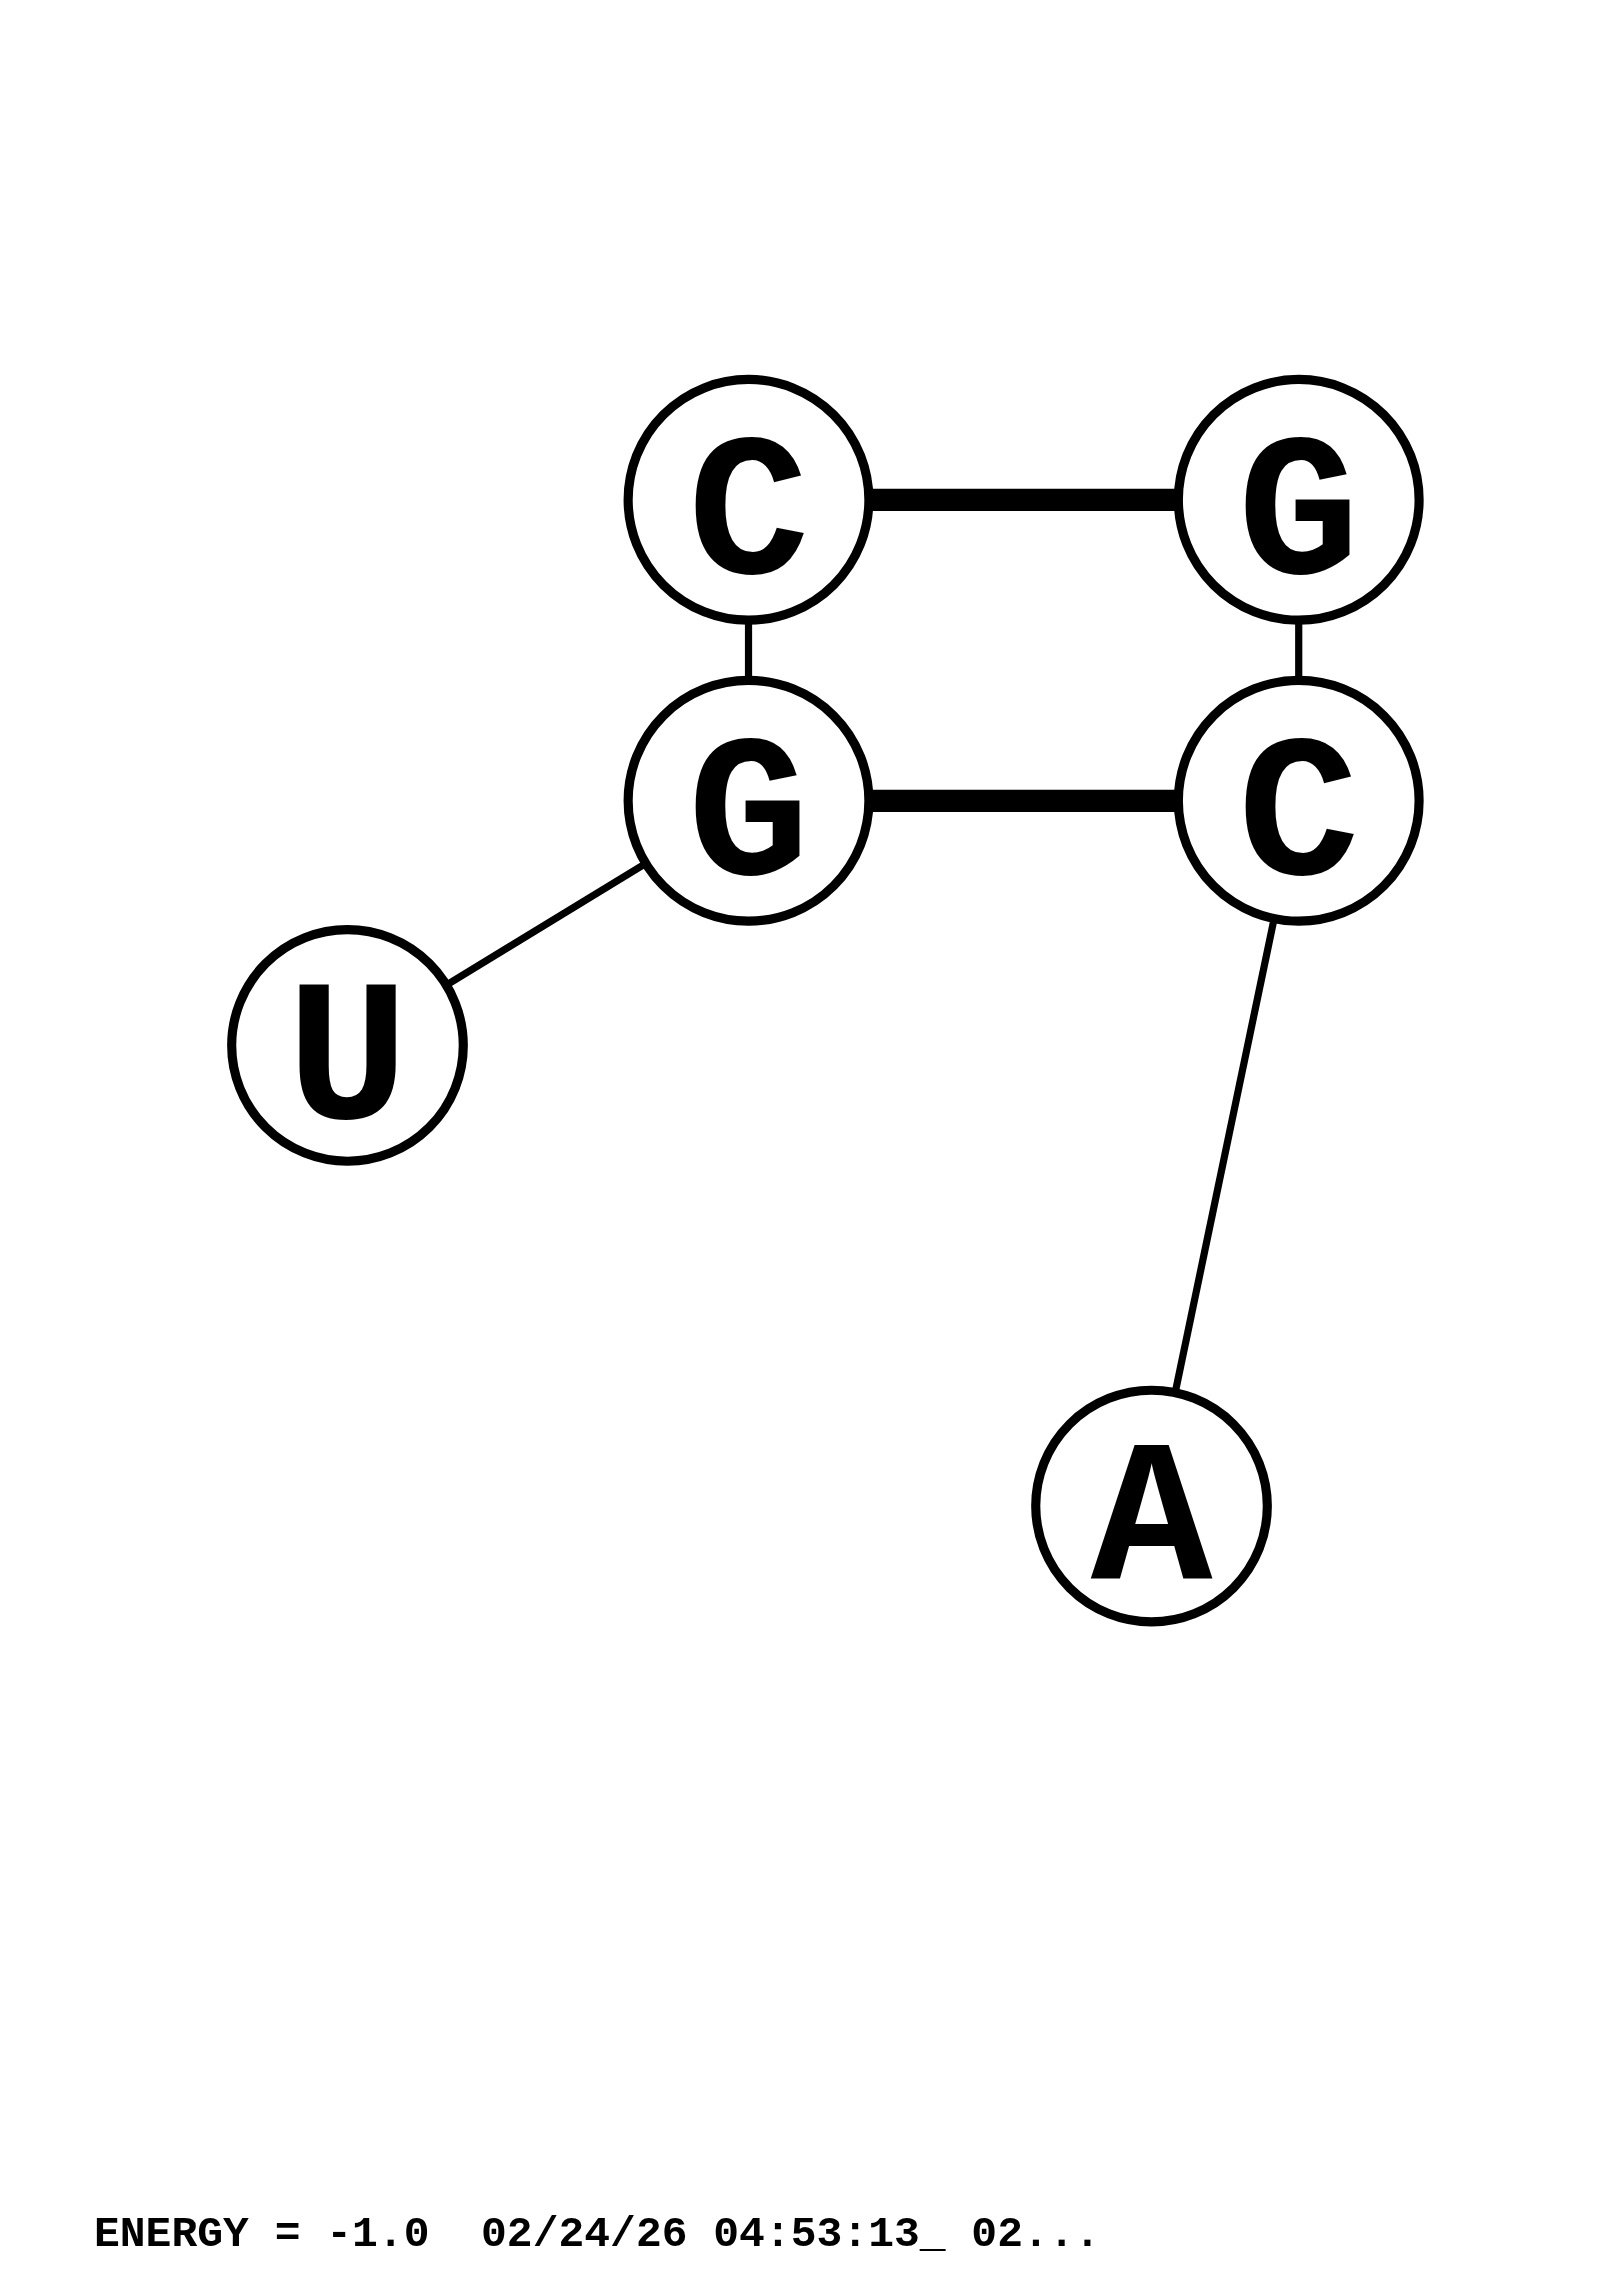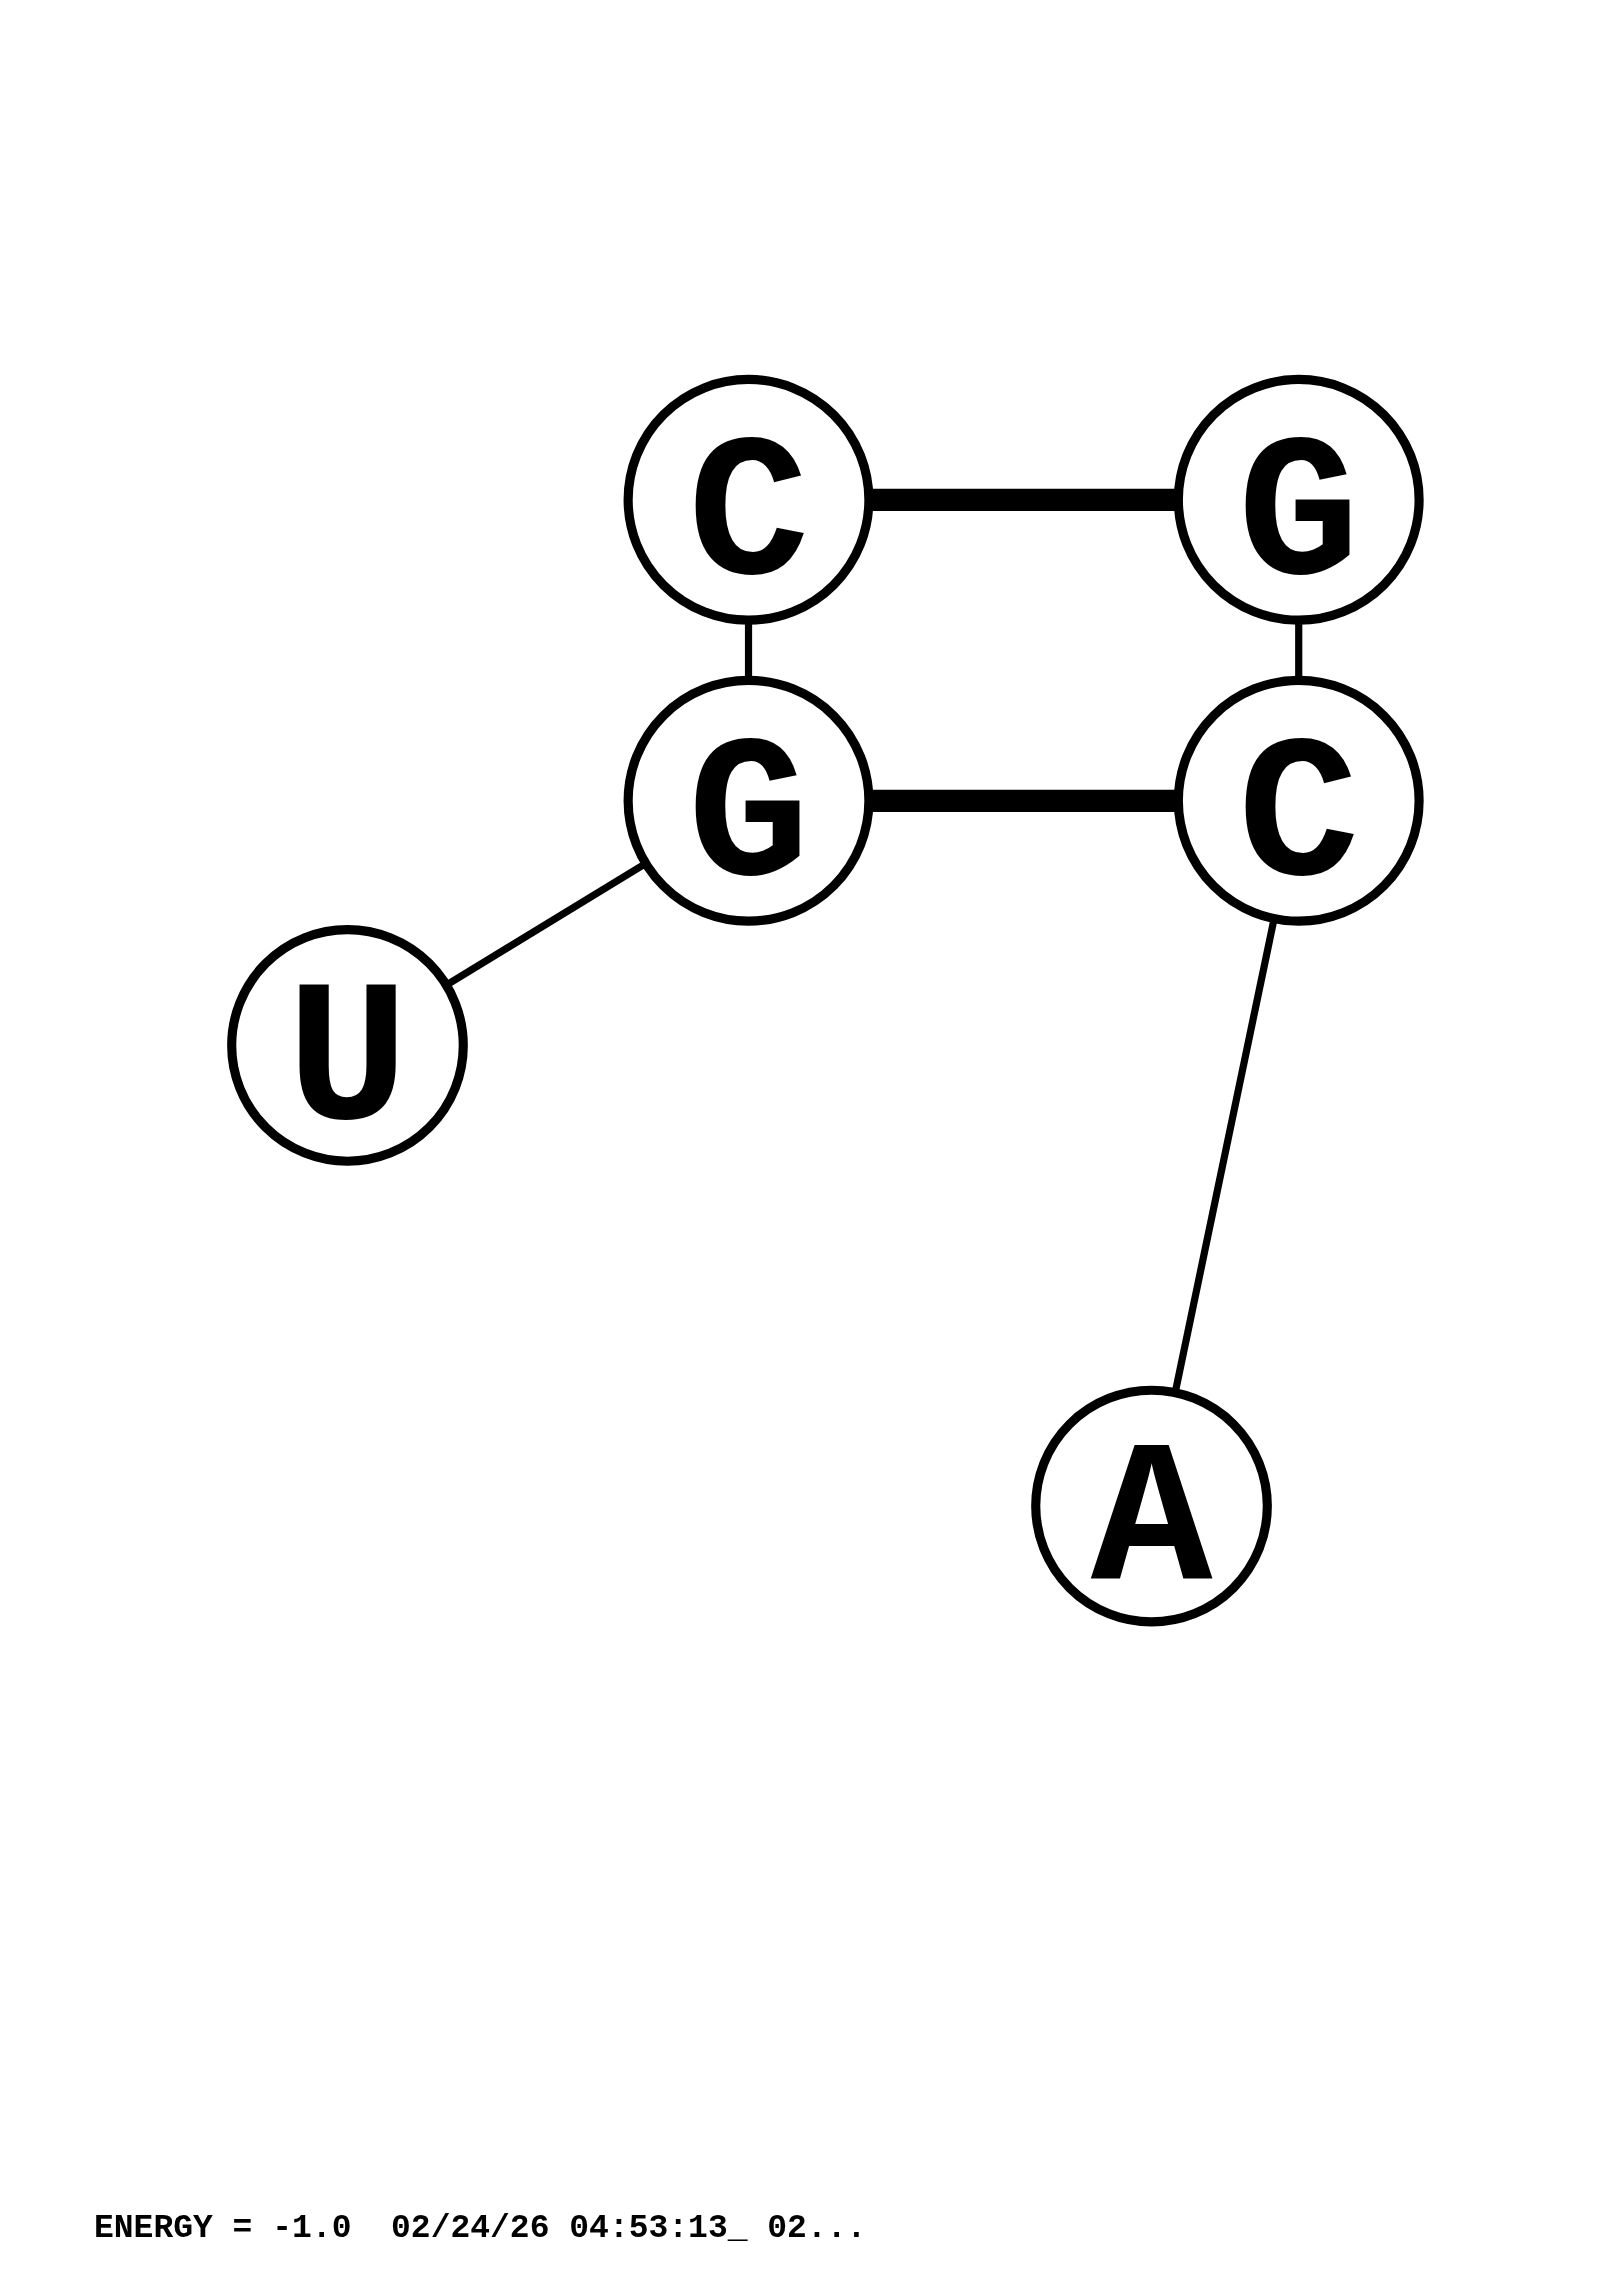--- a/index.html
+++ b/index.html
@@ -26,21 +26,21 @@
   .node-letter {
     font-family: "Liberation Mono", "DejaVu Sans Mono", monospace;
     font-weight: bold;
   }
   #footer-text {
     position: absolute;
     left: 94px;
     top: 2210px;
     font-family: "Liberation Mono", "DejaVu Sans Mono", monospace;
     font-weight: bold;
-    font-size: 33px;
+    font-size: 43px;
     color: #000000;
     white-space: pre;
     letter-spacing: 0px;
     text-align: right;
   }
 </style>
 </head>
 <body>
 
 <div id="stage">

